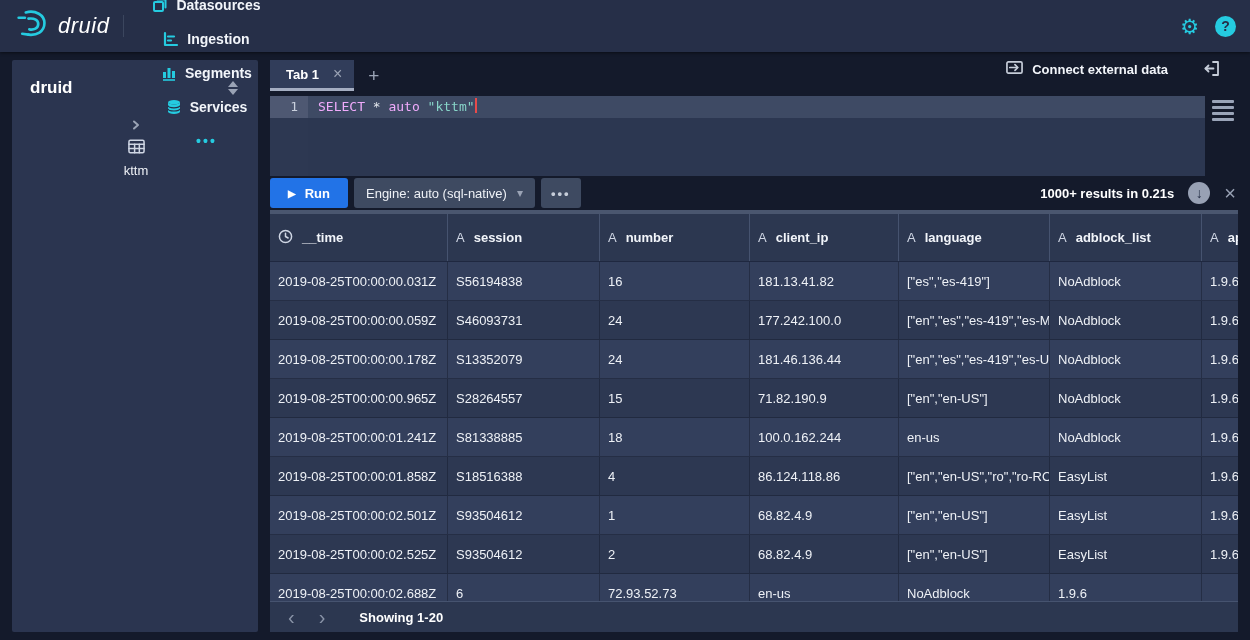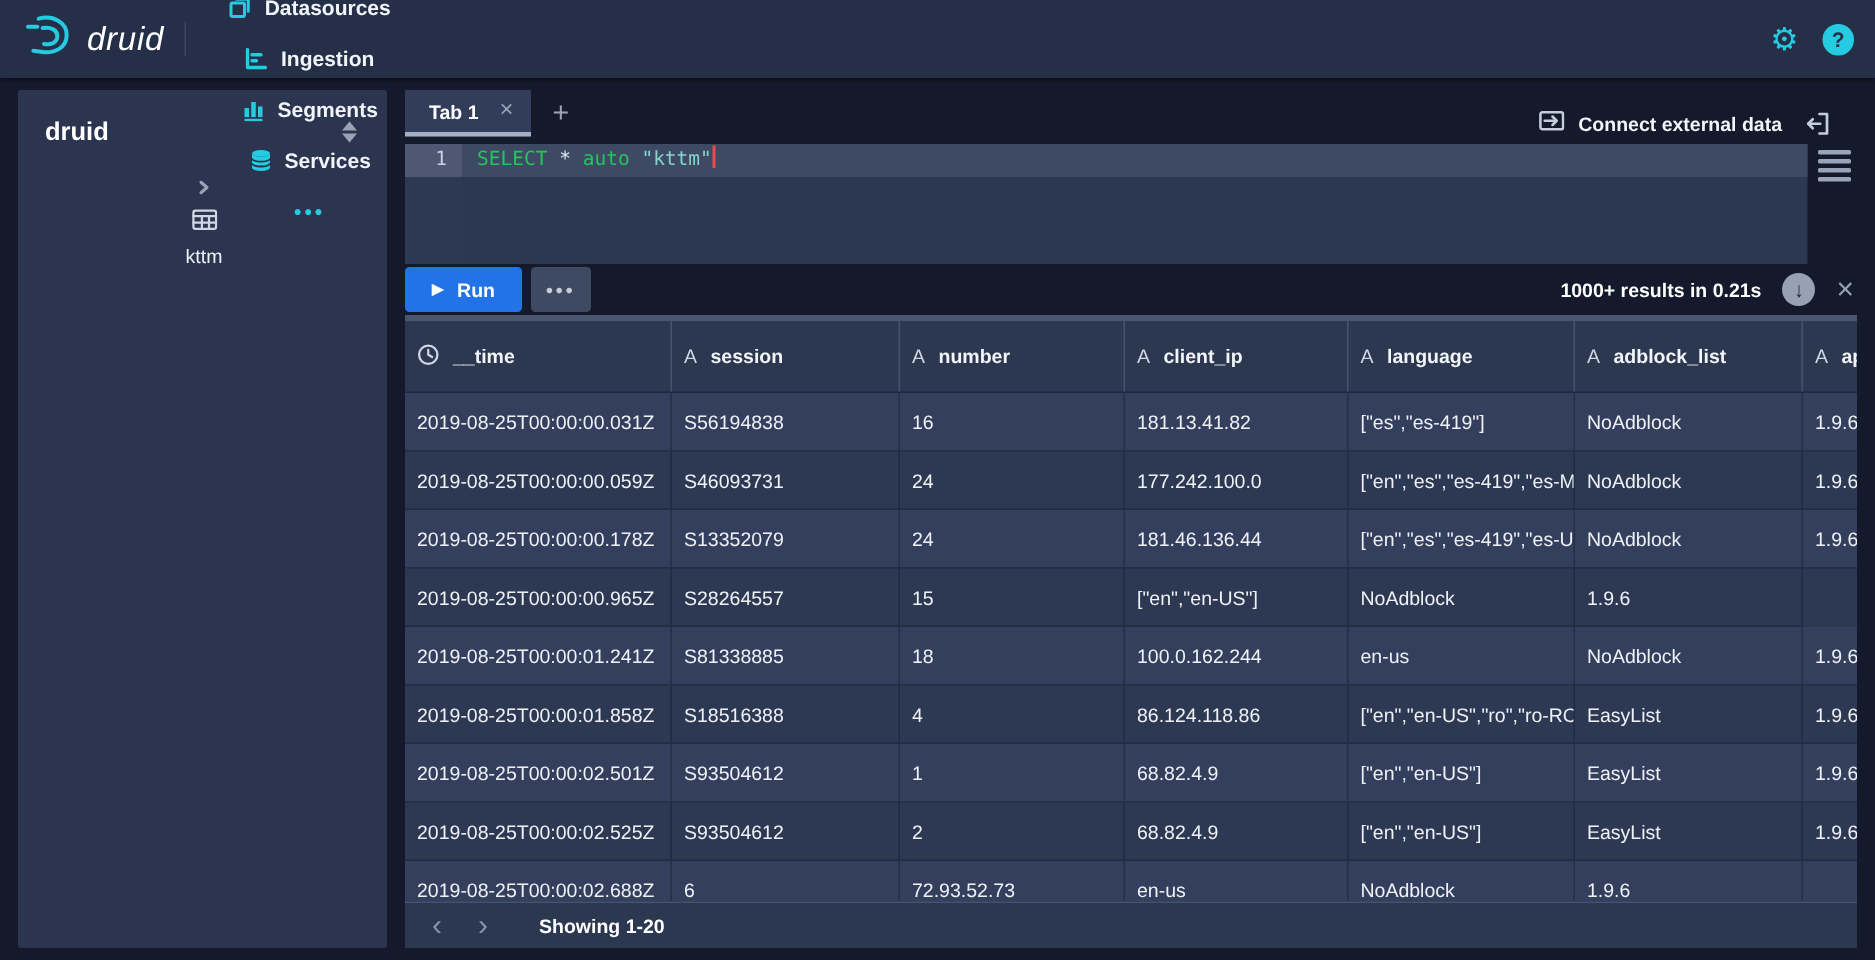--- a/index.html
+++ b/index.html
@@ -63,35 +63,35 @@
   
   .tabstrip { position:absolute; top:0; left:0; right:16px; height:31px; display:flex; align-items:stretch; }
   .tab {
     display:flex; align-items:center; gap:14px;
     background:#313d5a; padding:0 12px 0 16px;
     font-size:13px; font-weight:600; color:#fff;
     border-bottom:3px solid #a5aec2; cursor:pointer;
   }
   .tab-close { color:#9aa3b5; font-size:16px; font-weight:400; cursor:pointer; line-height:1; }
   .new-tab { color:#9aa3b5; font-size:19px; padding:0 14px; display:flex; align-items:center; cursor:pointer; }
-  .tabstrip-right { margin-left:auto; display:flex; align-items:flex-end; gap:16px; padding-right:2px; }
+  .tabstrip-right { margin-left:auto; display:flex; align-items:flex-start; gap:36px; padding-right:2px; }
   .connect-ext { display:flex; align-items:center; gap:9px; font-size:13px; font-weight:600; color:#f2f5fa; cursor:pointer; }
   .panel-toggle { cursor:pointer; display:flex; align-items:center; }
 
   
   .editor {
     position:absolute; top:36px; left:0; width:935px; height:80px;
     background:#2c3751; display:flex; cursor:text;
     font-family:"DejaVu Sans Mono", monospace; font-size:13px;
   }
   .gutter { width:38px; background:#2d3852; color:#8e98ad; text-align:right; }
   .gutter .ln { padding:0 10px 0 0; line-height:22px; background:#4e5872; color:#c9d0dd; }
   .codearea { flex:1; }
   .codeline { line-height:22px; background:#3e4a64; padding-left:10px; white-space:pre; }
-  .tok-kw { color:#22c55e; }
+  .tok-kw { color:#f0abfc; }
   .tok-star { color:#e4e8ee; }
   .tok-str { color:#87d4c8; }
   .cursor { display:inline-block; width:2px; height:15px; background:#e84b4b; vertical-align:-2px; }
   .editor-menu {
     position:absolute; top:40px; right:4px; width:22px; cursor:pointer;
     display:flex; flex-direction:column; gap:3px;
   }
   .editor-menu i { display:block; height:3px; background:#9aa4b8; border-radius:1px; }
 
   
@@ -316,20 +316,24 @@
         <i></i>
         <i></i>
         <i></i>
       </div>
 
     <div class="runbar">
       <button class="run-btn">
         <span class="play">▶</span>
         <span>Run</span>
       </button>
+      <button class="engine-btn">
+        <span>Engine: auto (sql-native)</span>
+        <span class="caret">▾</span>
+      </button>
       <button class="dots-btn">•••</button>
       <div class="runbar-right">
         <span class="results-count">1000+ results in 0.21s</span>
         <span class="dl-btn">↓</span>
         <span class="x-btn">×</span>
       </div>
     </div>
 
     <section class="results">
       <div class="hscroll"></div>
@@ -393,20 +397,21 @@
             <div class="td">24</div>
             <div class="td">181.46.136.44</div>
             <div class="td">["en","es","es-419","es-US"]</div>
             <div class="td">NoAdblock</div>
             <div class="td">1.9.6</div>
           </div>
           <div class="tr">
             <div class="td">2019-08-25T00:00:00.965Z</div>
             <div class="td">S28264557</div>
             <div class="td">15</div>
+            <div class="td">71.82.190.9</div>
             <div class="td">["en","en-US"]</div>
             <div class="td">NoAdblock</div>
             <div class="td">1.9.6</div>
           </div>
           <div class="tr">
             <div class="td">2019-08-25T00:00:01.241Z</div>
             <div class="td">S81338885</div>
             <div class="td">18</div>
             <div class="td">100.0.162.244</div>
             <div class="td">en-us</div>

